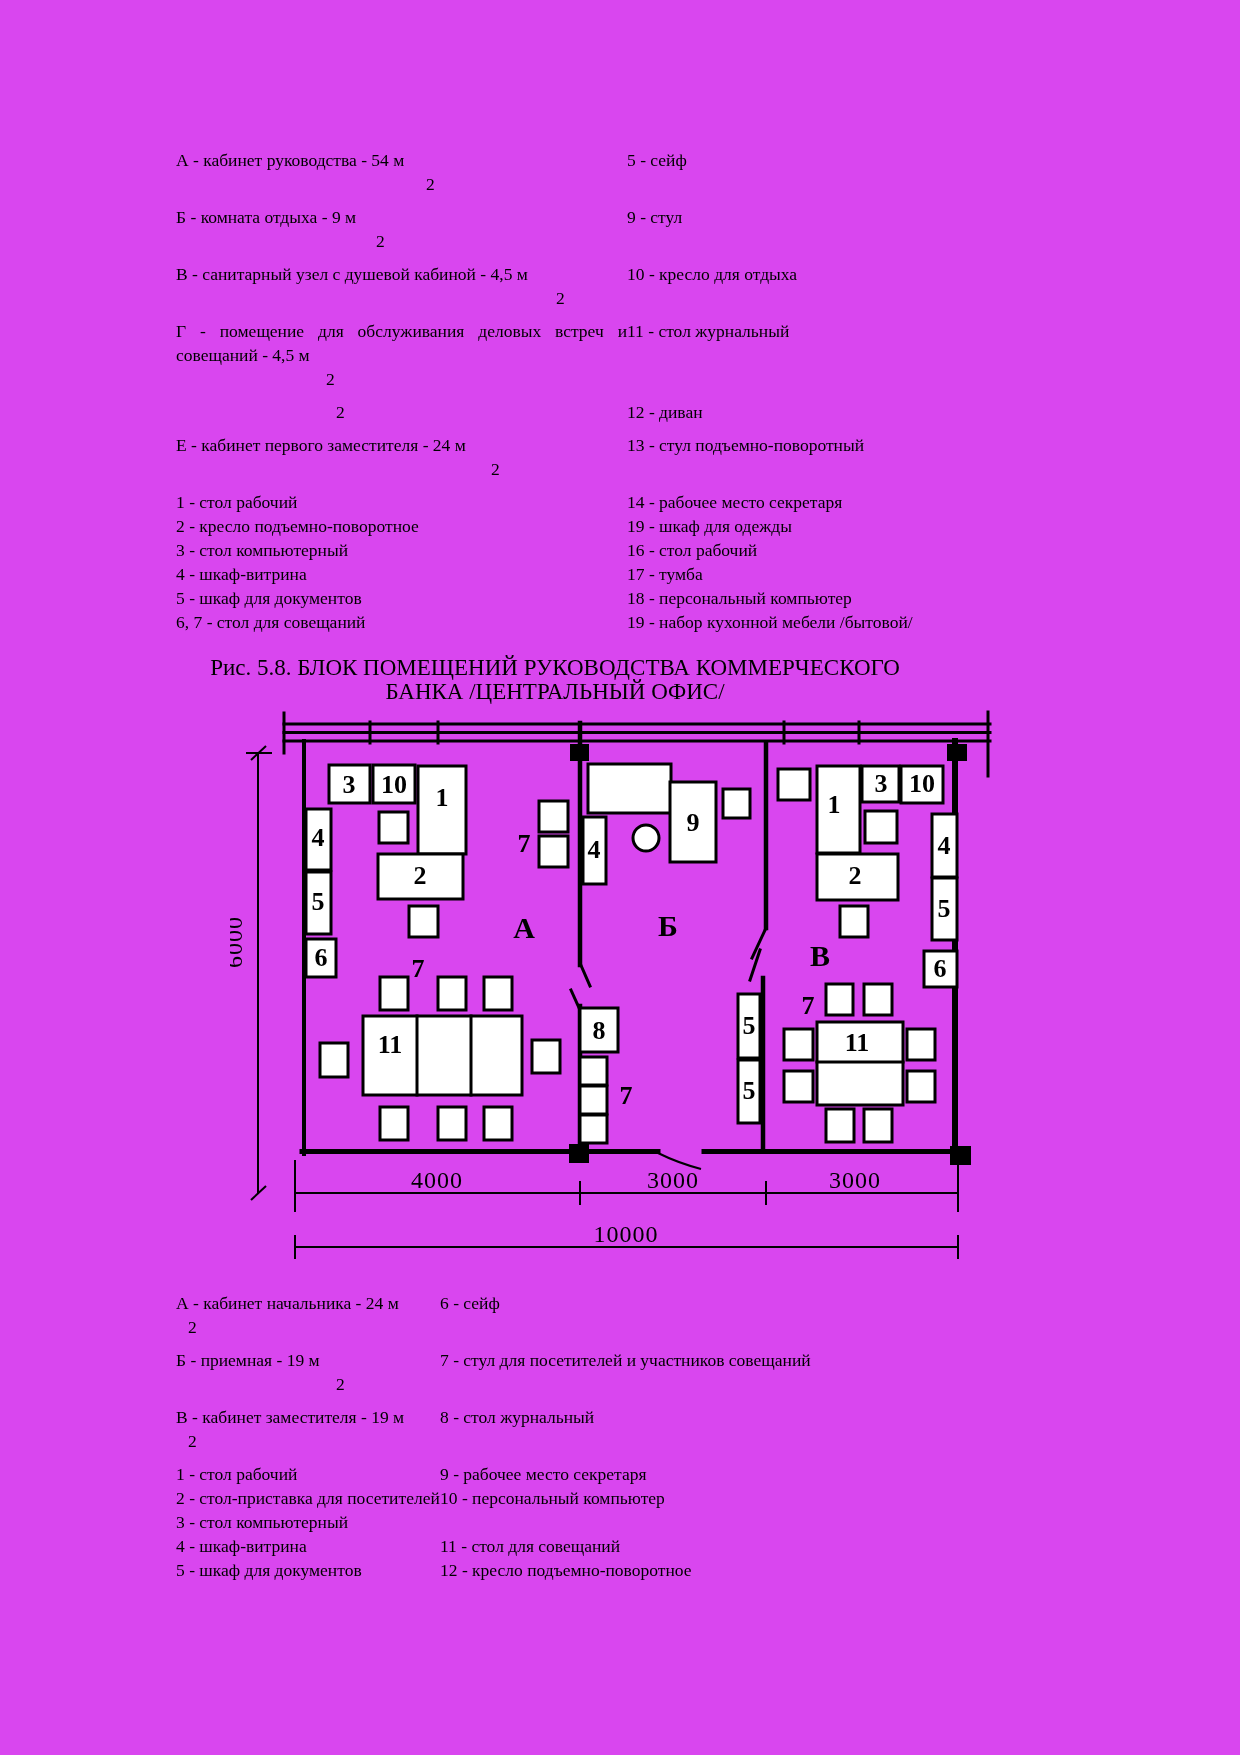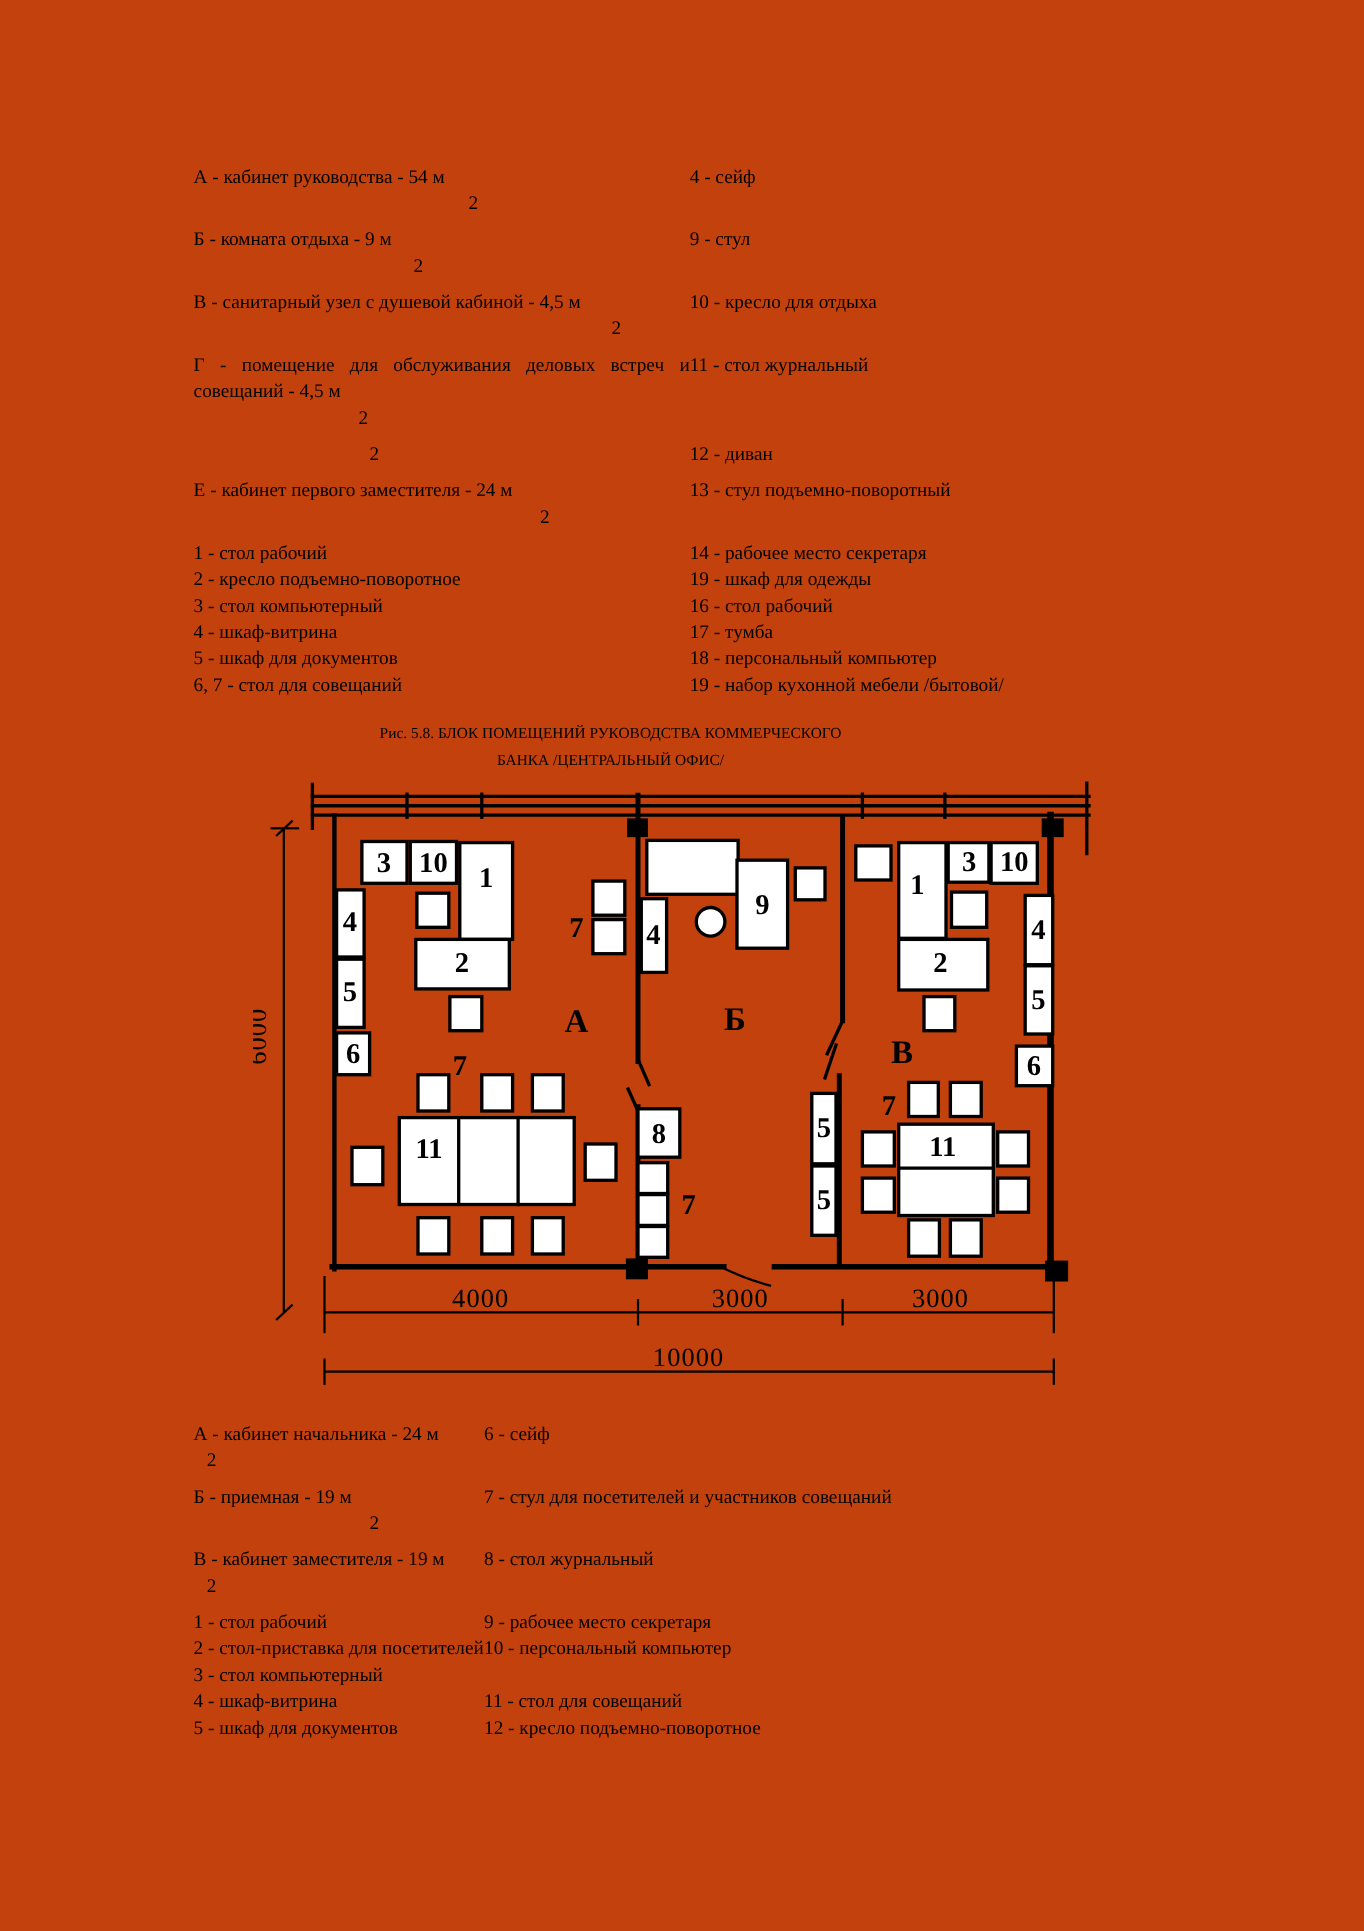--- a/index.html
+++ b/index.html
@@ -1,29 +1,29 @@
 <!DOCTYPE html>
 <html><head>
 <meta charset="utf-8">
 <style>
   html,body{margin:0;padding:0;background:#fff;}
-  .page{position:relative;width:1240px;height:1755px;background:#c2410c;
+  .page{position:relative;width:1240px;height:1755px;background:#d946ef;
         font-family:"Liberation Serif",serif;color:#000;overflow:hidden;}
   .legend{position:absolute;font-size:17.5px;line-height:24px;}
   .lgrid{display:grid;}
   .legend-top{top:148px;left:176px;width:806px;}
   .legend-top .lgrid{grid-template-columns:451px 1fr;}
   .legend-bottom{top:1291px;left:176px;width:806px;}
   .legend-bottom .lgrid{grid-template-columns:264px 1fr;}
   .cell{align-self:start;}
   .entry{margin-bottom:9px;}
   .jline{text-align:justify;text-align-last:justify;}
   .spacer{height:24px;}
   .caption{position:absolute;top:656px;left:176px;width:758px;text-align:center;
-           font-size:14px;line-height:24px;}
+           font-size:23px;line-height:24px;}
   svg.plan{position:absolute;left:230px;top:650px;}
   .plan .furn{fill:#fff;stroke:#000;stroke-width:3;}
   .plan .wall{stroke:#000;stroke-linecap:square;}
   .plan .thin{stroke:#000;stroke-width:2;fill:none;}
   .plan text{font-family:"Liberation Serif",serif;font-weight:bold;font-size:26px;
              text-anchor:middle;fill:#000;}
   .plan text.rl{font-size:30px;}
   .plan text.dim{font-weight:normal;font-size:24px;letter-spacing:1px;}
 </style>
 </head>
@@ -33,21 +33,21 @@
 
   <div class="legend legend-top">
     <div class="lgrid">
       <div class="cell">
         <div class="entry">
           <div>А - кабинет руководства - 54 м</div>
           <div style="margin-left:250px">2</div>
         </div>
       </div>
       <div class="cell">
-        <div>4 - сейф</div>
+        <div>5 - сейф</div>
       </div>
 
       <div class="cell">
         <div class="entry">
           <div>Б - комната отдыха - 9 м</div>
           <div style="margin-left:200px">2</div>
         </div>
       </div>
       <div class="cell">
         <div>9 - стул</div>

